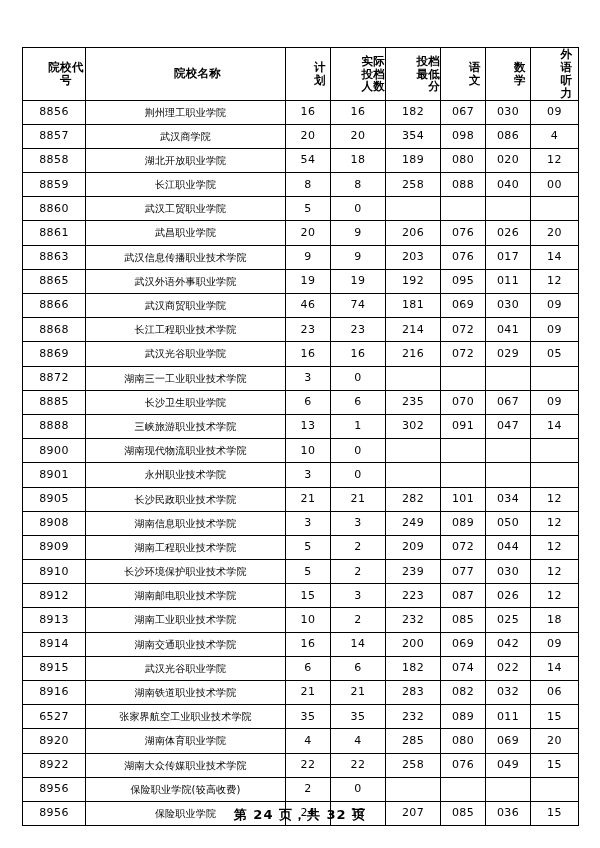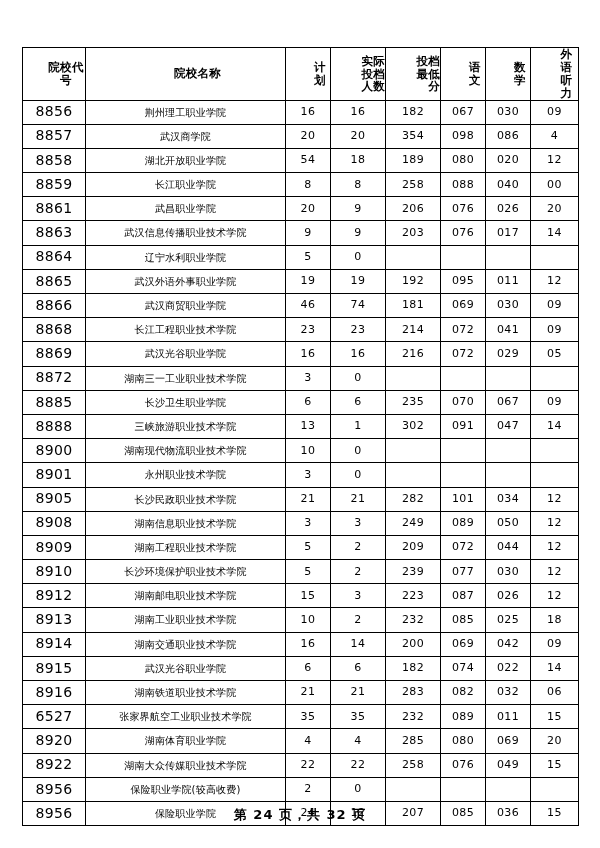--- a/index.html
+++ b/index.html
@@ -62,21 +62,21 @@
   .col-math   { width: 45px; }
   .col-eng    { width: 48px; }
 
   td.name-cell {
     text-align: left;
     padding-left: 5px;
     font-size: 10px;
     letter-spacing: 0.2px;
   }
   td.code-cell {
-    font-size: 14px;
+    font-size: 11px;
     letter-spacing: 0.4px;
   }
   td.num-cell {
     font-size: 11px;
     letter-spacing: 0.4px;
   }
   .hdr-two-line {
     display: block;
     line-height: 1.08;
     text-align: right;
@@ -163,50 +163,50 @@
             <td class="code-cell">8859</td>
             <td class="name-cell">长江职业学院</td>
             <td class="num-cell">8</td>
             <td class="num-cell">8</td>
             <td class="num-cell">258</td>
             <td class="num-cell">088</td>
             <td class="num-cell">040</td>
             <td class="num-cell">00</td>
           </tr>
           <tr>
+            <td class="code-cell">8860</td>
+            <td class="name-cell">武汉工贸职业学院</td>
+            <td class="num-cell">5</td>
+            <td class="num-cell">0</td>
+            <td class="num-cell"></td>
+            <td class="num-cell"></td>
+            <td class="num-cell"></td>
+            <td class="num-cell"></td>
+          </tr>
+          <tr>
             <td class="code-cell">8861</td>
             <td class="name-cell">武昌职业学院</td>
             <td class="num-cell">20</td>
             <td class="num-cell">9</td>
             <td class="num-cell">206</td>
             <td class="num-cell">076</td>
             <td class="num-cell">026</td>
             <td class="num-cell">20</td>
           </tr>
           <tr>
             <td class="code-cell">8863</td>
             <td class="name-cell">武汉信息传播职业技术学院</td>
             <td class="num-cell">9</td>
             <td class="num-cell">9</td>
             <td class="num-cell">203</td>
             <td class="num-cell">076</td>
             <td class="num-cell">017</td>
             <td class="num-cell">14</td>
           </tr>
           <tr>
-            <td class="code-cell">8864</td>
-            <td class="name-cell">辽宁水利职业学院</td>
-            <td class="num-cell">5</td>
-            <td class="num-cell">0</td>
-            <td class="num-cell"></td>
-            <td class="num-cell"></td>
-            <td class="num-cell"></td>
-            <td class="num-cell"></td>
-          </tr>
-          <tr>
             <td class="code-cell">8865</td>
             <td class="name-cell">武汉外语外事职业学院</td>
             <td class="num-cell">19</td>
             <td class="num-cell">19</td>
             <td class="num-cell">192</td>
             <td class="num-cell">095</td>
             <td class="num-cell">011</td>
             <td class="num-cell">12</td>
           </tr>
           <tr>

